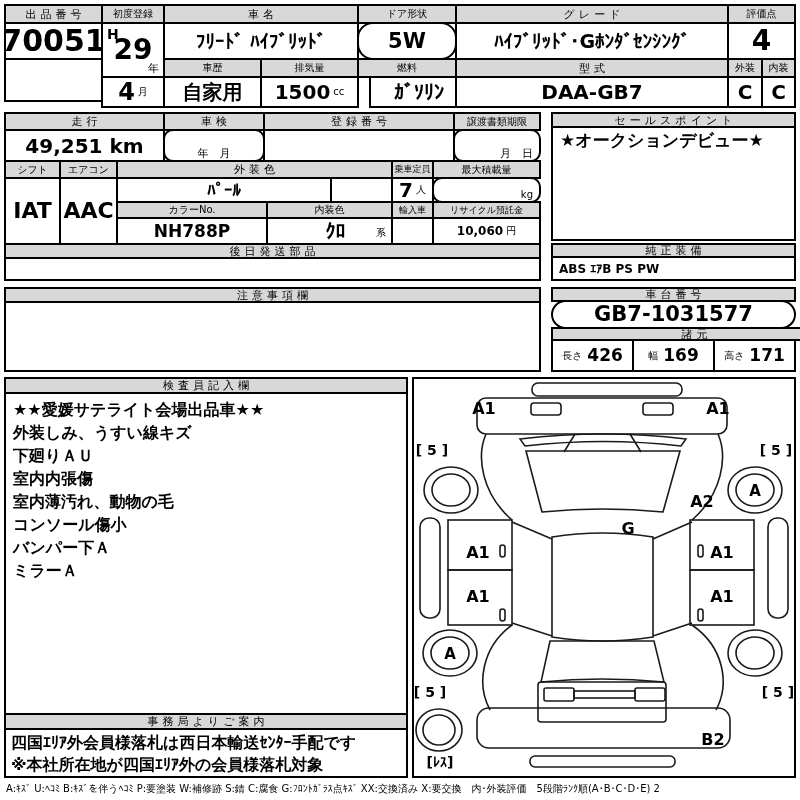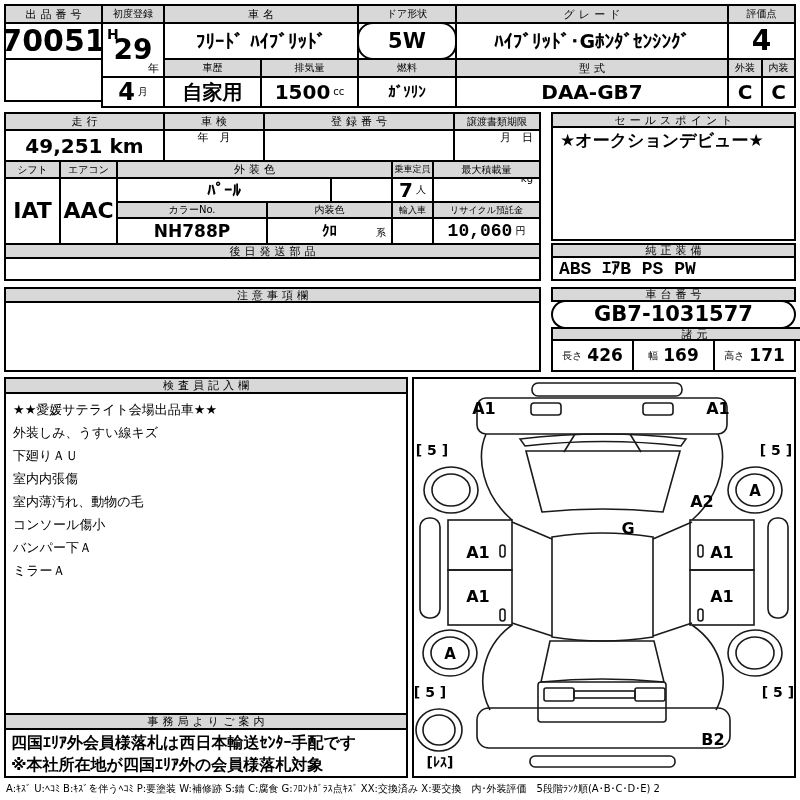--- a/index.html
+++ b/index.html
@@ -5,29 +5,29 @@
   html,body{margin:0;padding:0;background:#fff;}
   .sheet{position:relative;width:800px;height:800px;background:#fff;
     font-family:"DejaVu Sans","Liberation Sans",sans-serif;color:#000;}
   .cell{position:absolute;box-sizing:border-box;border:2px solid #000;background:#fff;
     display:flex;align-items:center;justify-content:center;overflow:hidden;line-height:1;}
   .hdr{background:#d8d8d8;font-size:11px;letter-spacing:4px;text-indent:4px;}
   .hdr-sm{font-size:10px;letter-spacing:0;text-indent:0;}
   .hdr-xs{font-size:9px;letter-spacing:0;text-indent:0;}
   .b{font-weight:bold;}
   .f30{font-size:30px;} .f28{font-size:28px;} .f24{font-size:24px;} .f22{font-size:22px;}
-  .f21{font-size:21px;border-radius:16px;} .f20{font-size:20px;} .f19{font-size:19px;} .f18{font-size:18px;font-family:Liberation Mono, monospace;}
-  .f17{font-size:17px;} .f15{font-size:15px;}
+  .f21{font-size:21px;border-radius:16px;} .f20{font-size:20px;} .f19{font-size:19px;} .f18{font-size:12px;}
+  .f17{font-size:17px;} .f15{font-size:20px;margin-left:12px;}
   .f11{font-size:11px;} .f10{font-size:10px;}
   .unit{font-size:10px;font-weight:normal;margin-left:3px;}
   .left{justify-content:flex-start;padding-left:6px;}
-  .bottom{align-items:flex-end;padding-bottom:17px;}
+  .bottom{align-items:flex-end;padding-bottom:1px;border-radius:10px;}
   .right{justify-content:flex-end;padding-right:6px;}
   .colbox{flex-direction:column;align-items:flex-start;justify-content:flex-start;padding:4px 7px;}
-  .note-line{font-weight:normal;font-size:13px;line-height:23px;white-space:nowrap;}
+  .note-line{font-weight:bold;font-size:16px;line-height:23px;white-space:nowrap;}
   .office-line{font-weight:bold;font-size:16px;line-height:22px;white-space:nowrap;}
   .rel{position:relative;width:100%;height:100%;display:flex;align-items:center;justify-content:center;}
   .corner{position:absolute;font-size:11px;font-weight:bold;}
   .legend{position:absolute;box-sizing:border-box;font-size:10px;white-space:nowrap;
     letter-spacing:0;}
   svg text{font-family:"DejaVu Sans","Liberation Sans",sans-serif;font-weight:bold;fill:#000;}
 </style>
 </head>
 <body>
 

